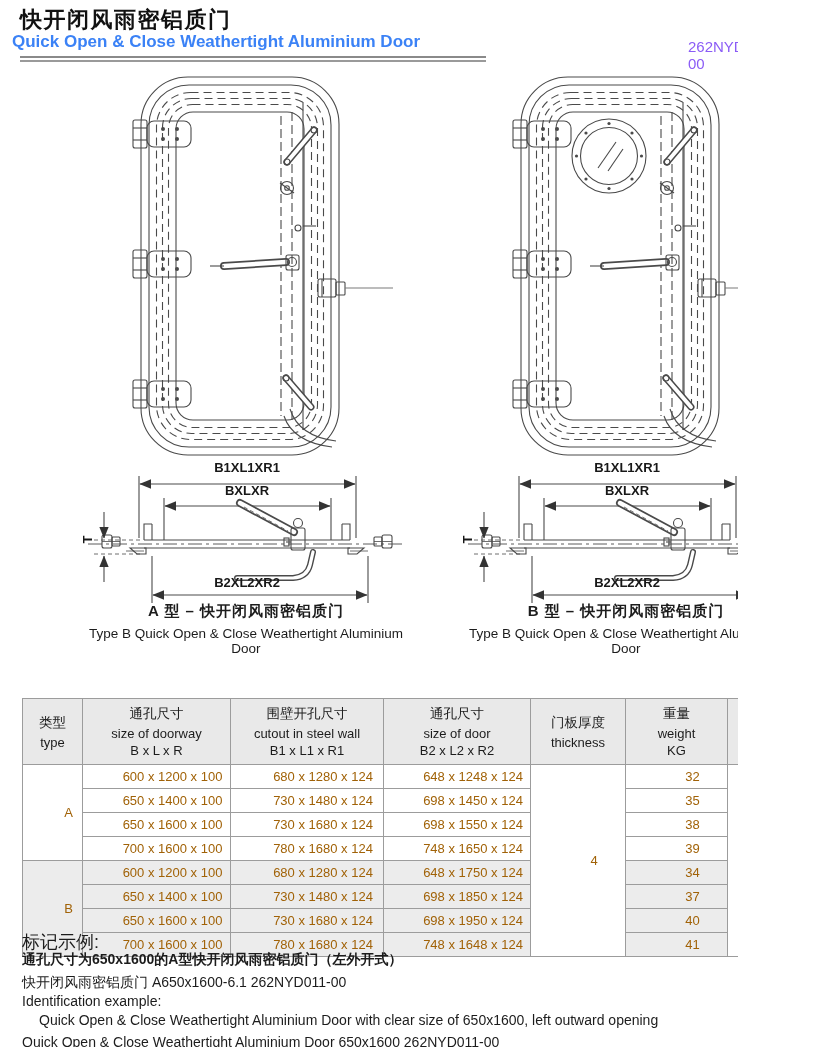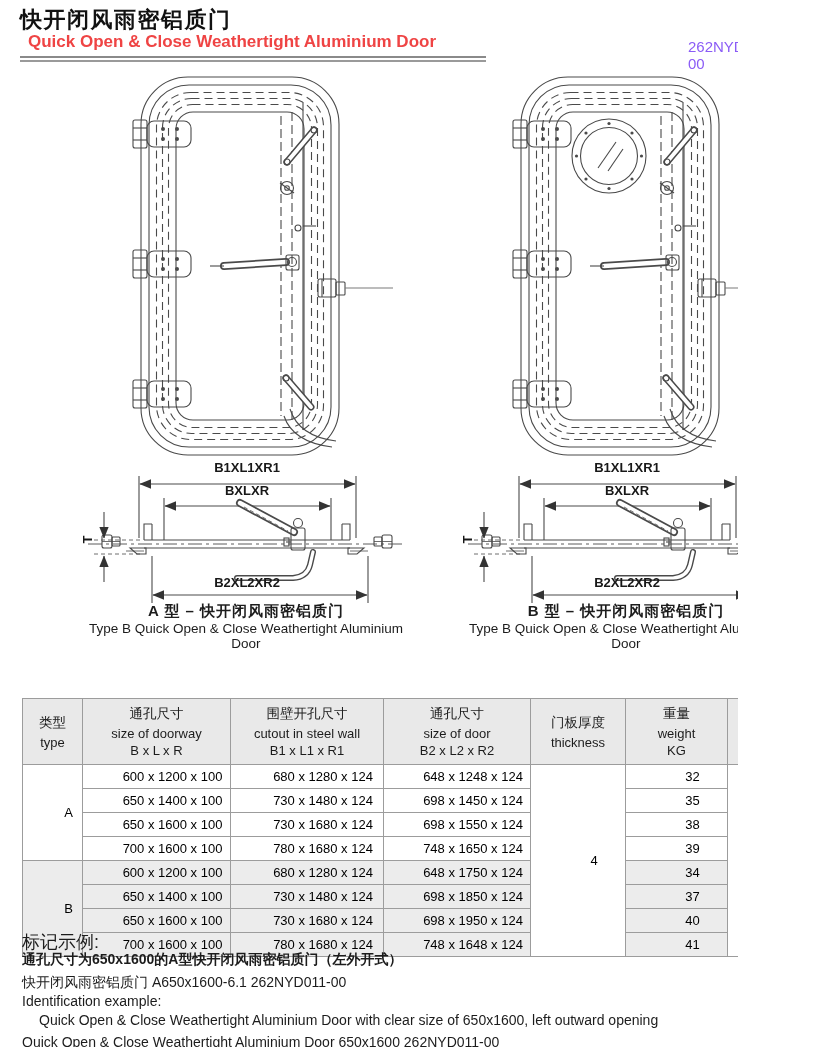--- a/index.html
+++ b/index.html
@@ -2,48 +2,48 @@
 <html><head>
 <meta charset="utf-8">
 <style>
   * { margin:0; padding:0; box-sizing:border-box; }
   html,body { background:#fff; }
   body { font-family:"Liberation Sans", sans-serif; color:#1c1c1c; }
   .page { position:relative; width:738px; height:1047px; background:#fff; overflow:hidden; }
 
   
   .title-cn { position:absolute; left:20px; top:5px; font-size:22px; font-weight:bold; letter-spacing:1.5px; color:#111; }
-  .title-en { position:absolute; left:28px; top:32px; font-size:17px; font-weight:bold; color:#ef4444;text-align:right; }
+  .title-en { position:absolute; left:12px; top:32px; font-size:17px; font-weight:bold; color:#3b82f6;text-align:right; }
   .title-rule { position:absolute; left:20px; top:56px; width:466px; height:6px;
                 border-top:2px solid #8a8a8a; border-bottom:2px solid #9a9a9a; }
   .doc-no { position:absolute; left:688px; top:38px; font-size:15px; color:#8b5cf6; }
 
   
   .drawing { position:absolute; }
   svg { display:block; }
   .dim-label { position:absolute; font-size:13px; font-weight:bold; color:#181818; white-space:nowrap; }
   .sect-wrap { position:absolute; width:330px; height:150px; }
   .dim-b1 { left:0; right:0; top:4px;  text-align:center; }
   .dim-bx { left:0; right:0; top:27px; text-align:center; }
   .dim-b2 { left:0; right:0; top:119px; text-align:center; }
   .dim-t  { left:2px; top:76px; transform:rotate(-90deg); }
 
   .caption { position:absolute; width:340px; text-align:center; }
   .caption .cn { font-size:15px; font-weight:bold; letter-spacing:1px; }
-  .caption .en { font-size:13.5px; }
+  .caption .en { font-size:13.5px; margin-top:5px; }
 
   
   table.spec { position:absolute; left:22px; top:662px; width:786px; border-collapse:collapse; table-layout:fixed; background:#fff; }
   table.spec th, table.spec td { border:1px solid #9c9c9c; text-align:center; vertical-align:middle; padding:0; }
   table.spec { border:1px solid #a21caf;margin-top:36px; }
   table.spec thead th { background:#e9e9e9; font-weight:normal; height:66px; }
   table.spec thead .h-cn { font-size:13.5px; color:#1a1a1a; }
   table.spec thead .h-en { font-size:13px; margin-top:3px; }
   table.spec thead .h-dim { font-size:13px; margin-top:2px; }
-  table.spec tbody td { height:24px; font-size:13px; color:#000000;padding-left:32px; }
+  table.spec tbody td { height:24px; font-size:13px; color:#a16207;padding-left:32px; }
   table.spec tbody tr.gB td.shade { background:#ececec; }
   td.opt div { line-height:26px; font-size:13.5px; }
 
   
   .notes { position:absolute; left:22px; top:930px; width:790px; }
   .notes div { position:absolute; left:0; white-space:nowrap; }
   .n1 { top:0;    font-size:18px; }
   .n2 { top:21px; font-size:14px;font-weight:bold; }
   .n3 { top:44px; font-size:14px; }
   .n4 { top:63px; font-size:14px; }

